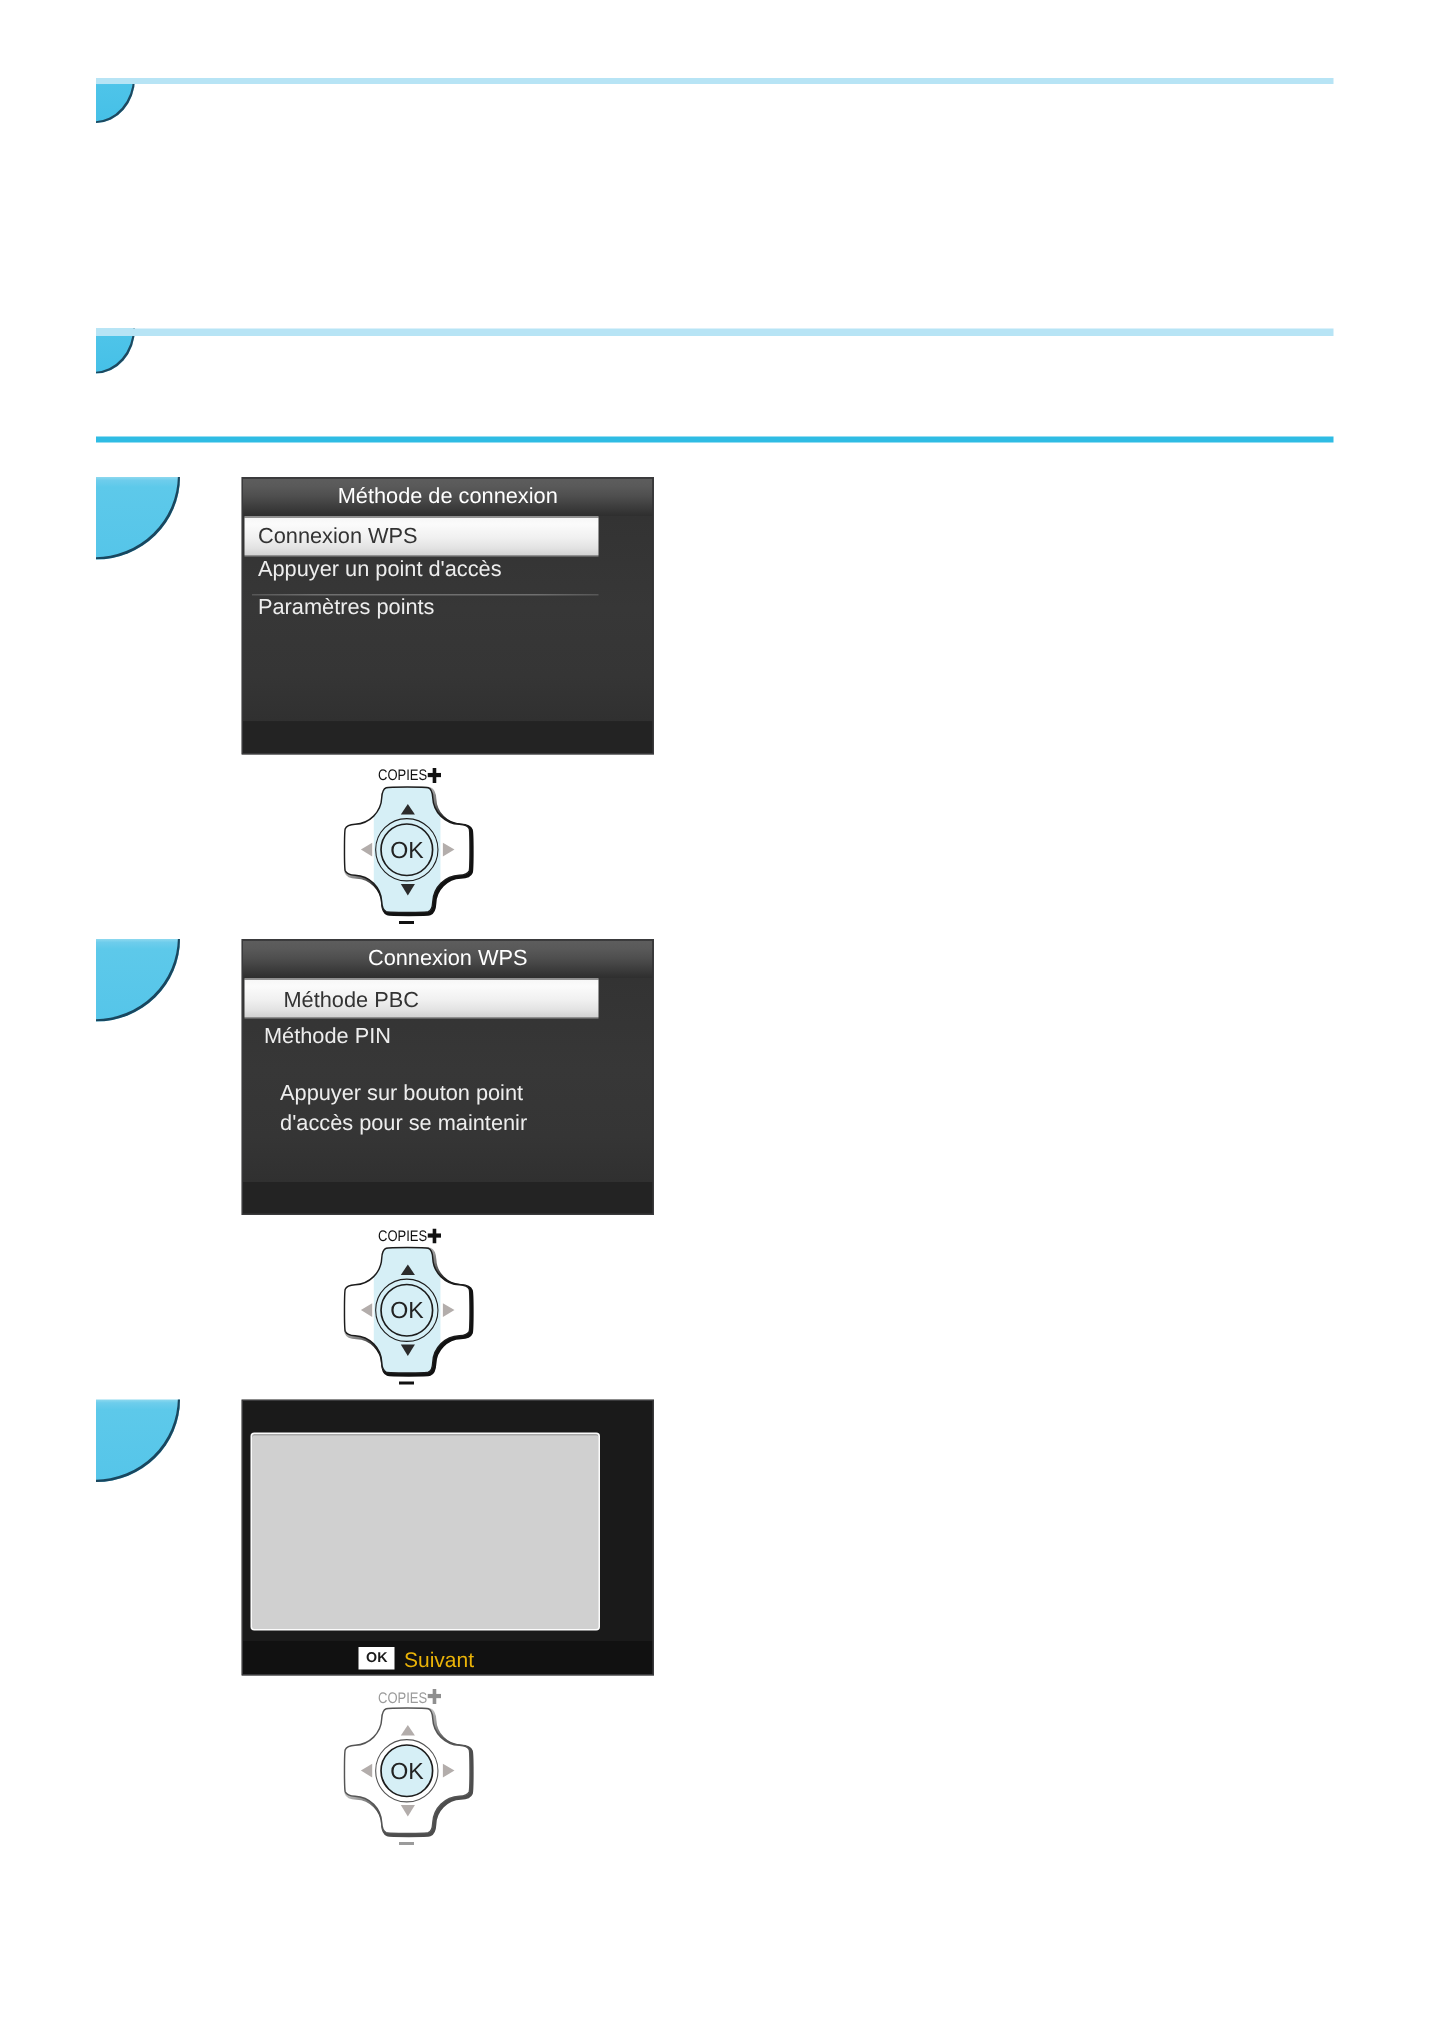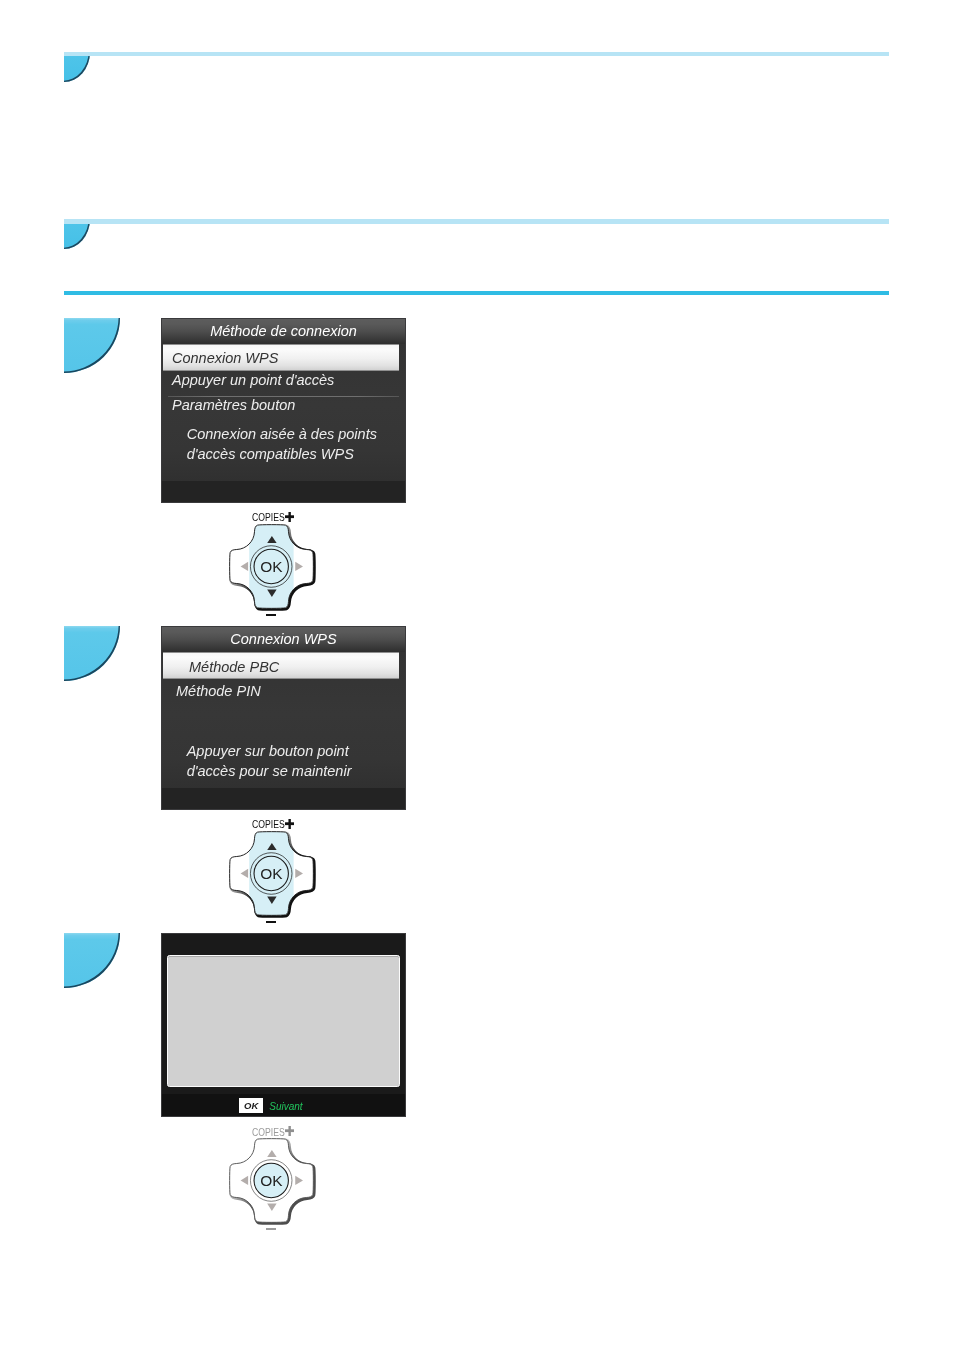--- a/index.html
+++ b/index.html
@@ -20,22 +20,22 @@
   
   .step-badge{position:absolute;left:64px;width:56px;height:55px;
     background:linear-gradient(180deg,#8ed9ef 0%,#6ecdec 4%,#5dc9ea 12%,#55c5e9 100%);
     border-bottom-right-radius:56px 55px;}
   .step-badge::after{content:"";position:absolute;left:0;top:0;right:0;bottom:0;
     border-bottom-right-radius:56px 55px;
     box-shadow:inset -1.4px -1.4px 0 0 rgba(19,60,82,.92);}
   .step-num{position:absolute;color:#fff;font-size:30px;font-weight:bold;white-space:pre;}
 
   
-  .lcd{position:absolute;left:161px;width:245px;box-sizing:border-box;
-       background:#1e1e1e;overflow:hidden;font-style:italic;}
+  .lcd{position:absolute;left:161px;width:275px;box-sizing:border-box;
+       background:#1e1e1e;overflow:hidden;}
   .lcd-edge{position:absolute;left:0;top:0;right:0;bottom:0;
        box-shadow:inset 0 0 0 1px #3a3a3c;pointer-events:none;}
   .lcd-title{position:absolute;left:1px;right:1px;top:1px;height:25px;
        background:linear-gradient(180deg,#5d5d5d 0%,#595959 22%,#4e4e4e 48%,#3e3e3e 74%,#2e2e2e 100%);
        color:#ffffff;font-size:14.5px;text-align:center;line-height:25px;white-space:pre;}
   .lcd-body{position:absolute;left:1px;right:1px;
        background:linear-gradient(180deg,#333333 0%,#373737 45%,#353535 78%,#303030 100%);}
   .lcd-row{position:absolute;color:#ededed;font-size:14.5px;line-height:17px;white-space:pre;}
   .lcd-sel{position:absolute;left:2px;width:236px;height:26.5px;box-sizing:border-box;
        background:linear-gradient(180deg,#f7f7f7 0%,#fbfbfb 18%,#f0f0f0 55%,#e2e2e2 82%,#d2d2d2 100%);
@@ -44,21 +44,21 @@
   .lcd-sep{position:absolute;left:7px;width:231px;height:1px;
        background:linear-gradient(90deg,#565656,#6f6f6f 18%,#6f6f6f 82%,#565656);}
   .lcd-note{position:absolute;color:#ededed;font-size:14.5px;line-height:20px;white-space:pre;}
   .lcd-foot{position:absolute;left:1px;right:1px;background:#232323;}
 
   
   .lcd-dialog{position:absolute;box-sizing:border-box;background:#d0d0d0;border:1.6px solid #fbfbfb;border-radius:2.5px;box-shadow:inset 0 1px 0 0 rgba(120,120,120,.45);}
   .lcd-dialog-text{position:absolute;color:#3a3a3a;font-size:14.5px;line-height:19.5px;white-space:pre;}
   .lcd-okkey{position:absolute;background:#ffffff;color:#1a1a1a;font-size:9.5px;font-weight:bold;
        text-align:center;line-height:15.8px;letter-spacing:.2px;white-space:pre;}
-  .lcd-foot-label{position:absolute;color:#22c55e;font-size:10px;line-height:17px;white-space:pre;}
+  .lcd-foot-label{position:absolute;color:#eab308;font-size:14px;line-height:17px;white-space:pre;}
 
   
   .dpad{position:absolute;overflow:visible;}
   .copies{position:absolute;font-size:10.2px;white-space:pre;transform:scaleX(0.85);transform-origin:left top;}
   .plusmark{position:absolute;}
   .minusmark{position:absolute;}
 </style>
 </head>
 <body>
 
@@ -94,22 +94,21 @@
       <span class="step-num" style="left:10px;top:6px;"></span>
     </div>
 
   <div class="lcd" style="top:318px;height:185px;">
     <div class="lcd-title">Méthode de connexion</div>
     <div class="lcd-body" style="top:26px;height:137px;"></div>
     <div class="lcd-sel" style="top:26px;"></div>
     <div class="lcd-sel-text" style="left:11px;top:32px;">Connexion WPS</div>
     <div class="lcd-row" style="left:11px;top:54px;">Appuyer un point d'accès</div>
     <div class="lcd-sep" style="top:78px;"></div>
-    <div class="lcd-row" style="left:11px;top:79px;">Paramètres bouton</div>
-    <div class="lcd-note" style="left:25.7px;top:106px;"><div>Connexion aisée à des points</div><div>d'accès compatibles WPS</div></div>
+    <div class="lcd-row" style="left:11px;top:79px;">Paramètres points</div>
     <div class="lcd-foot" style="top:163px;bottom:1px;"></div>
     <div class="lcd-edge"></div>
   </div>
 
   <div class="copies" style="left:252.1px;top:512.1px;color:#111;">COPIES</div>
   <svg class="plusmark" style="left:284.7px;top:511.8px;" width="9.3" height="10" viewBox="0 0 9.3 10">
       <rect x="3.45" y="0" width="2.4" height="10" fill="#111"></rect>
       <rect x="0" y="3.3" width="9.3" height="2.8" fill="#111"></rect>
     </svg>
 
@@ -131,21 +130,21 @@
   <div class="step-badge" style="top:626px;">
       <span class="step-num" style="left:10px;top:6px;"></span>
     </div>
 
   <div class="lcd" style="top:626px;height:184px;">
     <div class="lcd-title">Connexion WPS</div>
     <div class="lcd-body" style="top:26px;height:136px;"></div>
     <div class="lcd-sel" style="top:26px;"></div>
     <div class="lcd-sel-text" style="left:28px;top:32.7px;">Méthode PBC</div>
     <div class="lcd-row" style="left:15px;top:56.7px;">Méthode PIN</div>
-    <div class="lcd-note" style="left:25.7px;top:115px;"><div>Appuyer sur bouton point</div><div>d'accès pour se maintenir</div></div>
+    <div class="lcd-note" style="left:25.7px;top:93px;"><div>Appuyer sur bouton point</div><div>d'accès pour se maintenir</div></div>
     <div class="lcd-foot" style="top:162px;bottom:1px;"></div>
     <div class="lcd-edge"></div>
   </div>
 
   <div class="copies" style="left:252.1px;top:819.1px;color:#111;">COPIES</div>
   <svg class="plusmark" style="left:284.7px;top:818.8px;" width="9.3" height="10" viewBox="0 0 9.3 10">
       <rect x="3.45" y="0" width="2.4" height="10" fill="#111"></rect>
       <rect x="0" y="3.3" width="9.3" height="2.8" fill="#111"></rect>
     </svg>
 

